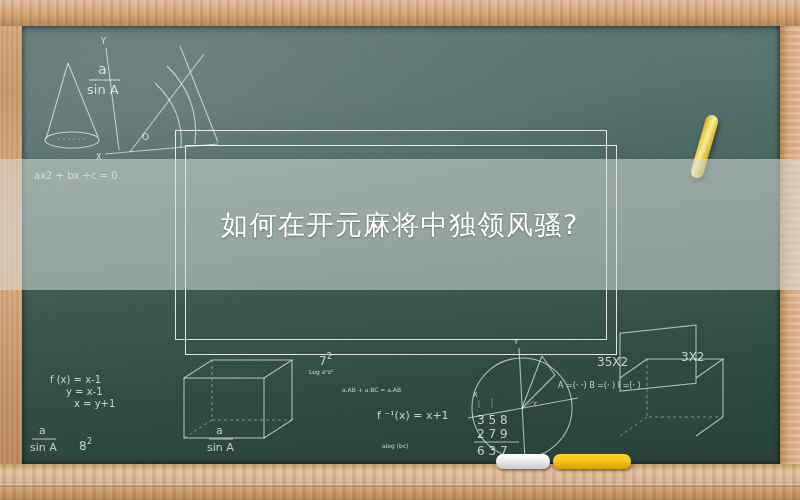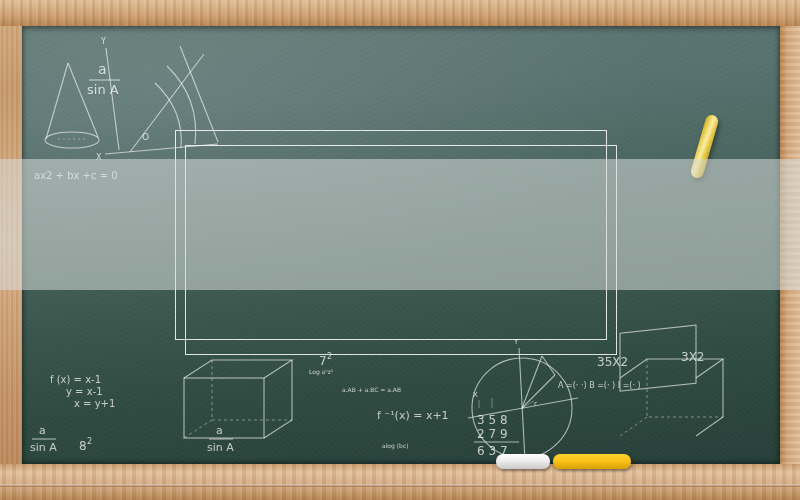--- a/index.html
+++ b/index.html
@@ -256,17 +256,18 @@
 
     <div class="deco-rect outer"></div>
     <div class="deco-rect inner"></div>
 
     <div class="chalk-stick"></div>
 
     <div class="board-inner-shadow"></div>
   </div>
 
   <div class="band"></div>
+  <div class="title">如何在开元麻将中独领风骚?</div>
 
   <div class="chalk-piece chalk-white"></div>
   <div class="chalk-piece chalk-yellow"></div>
 
 </div>
 
 </body></html>

